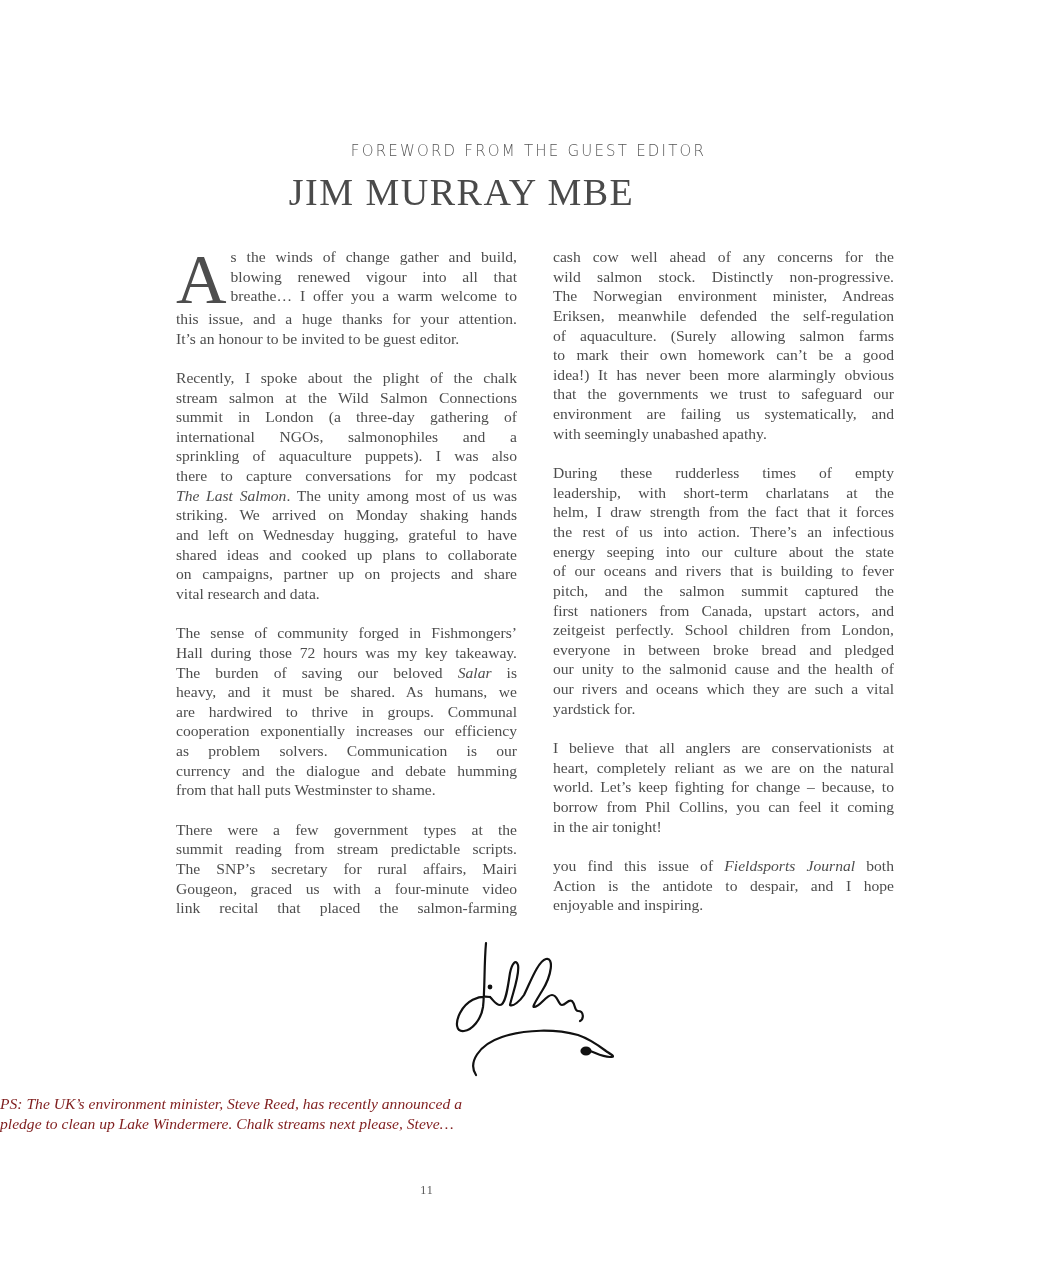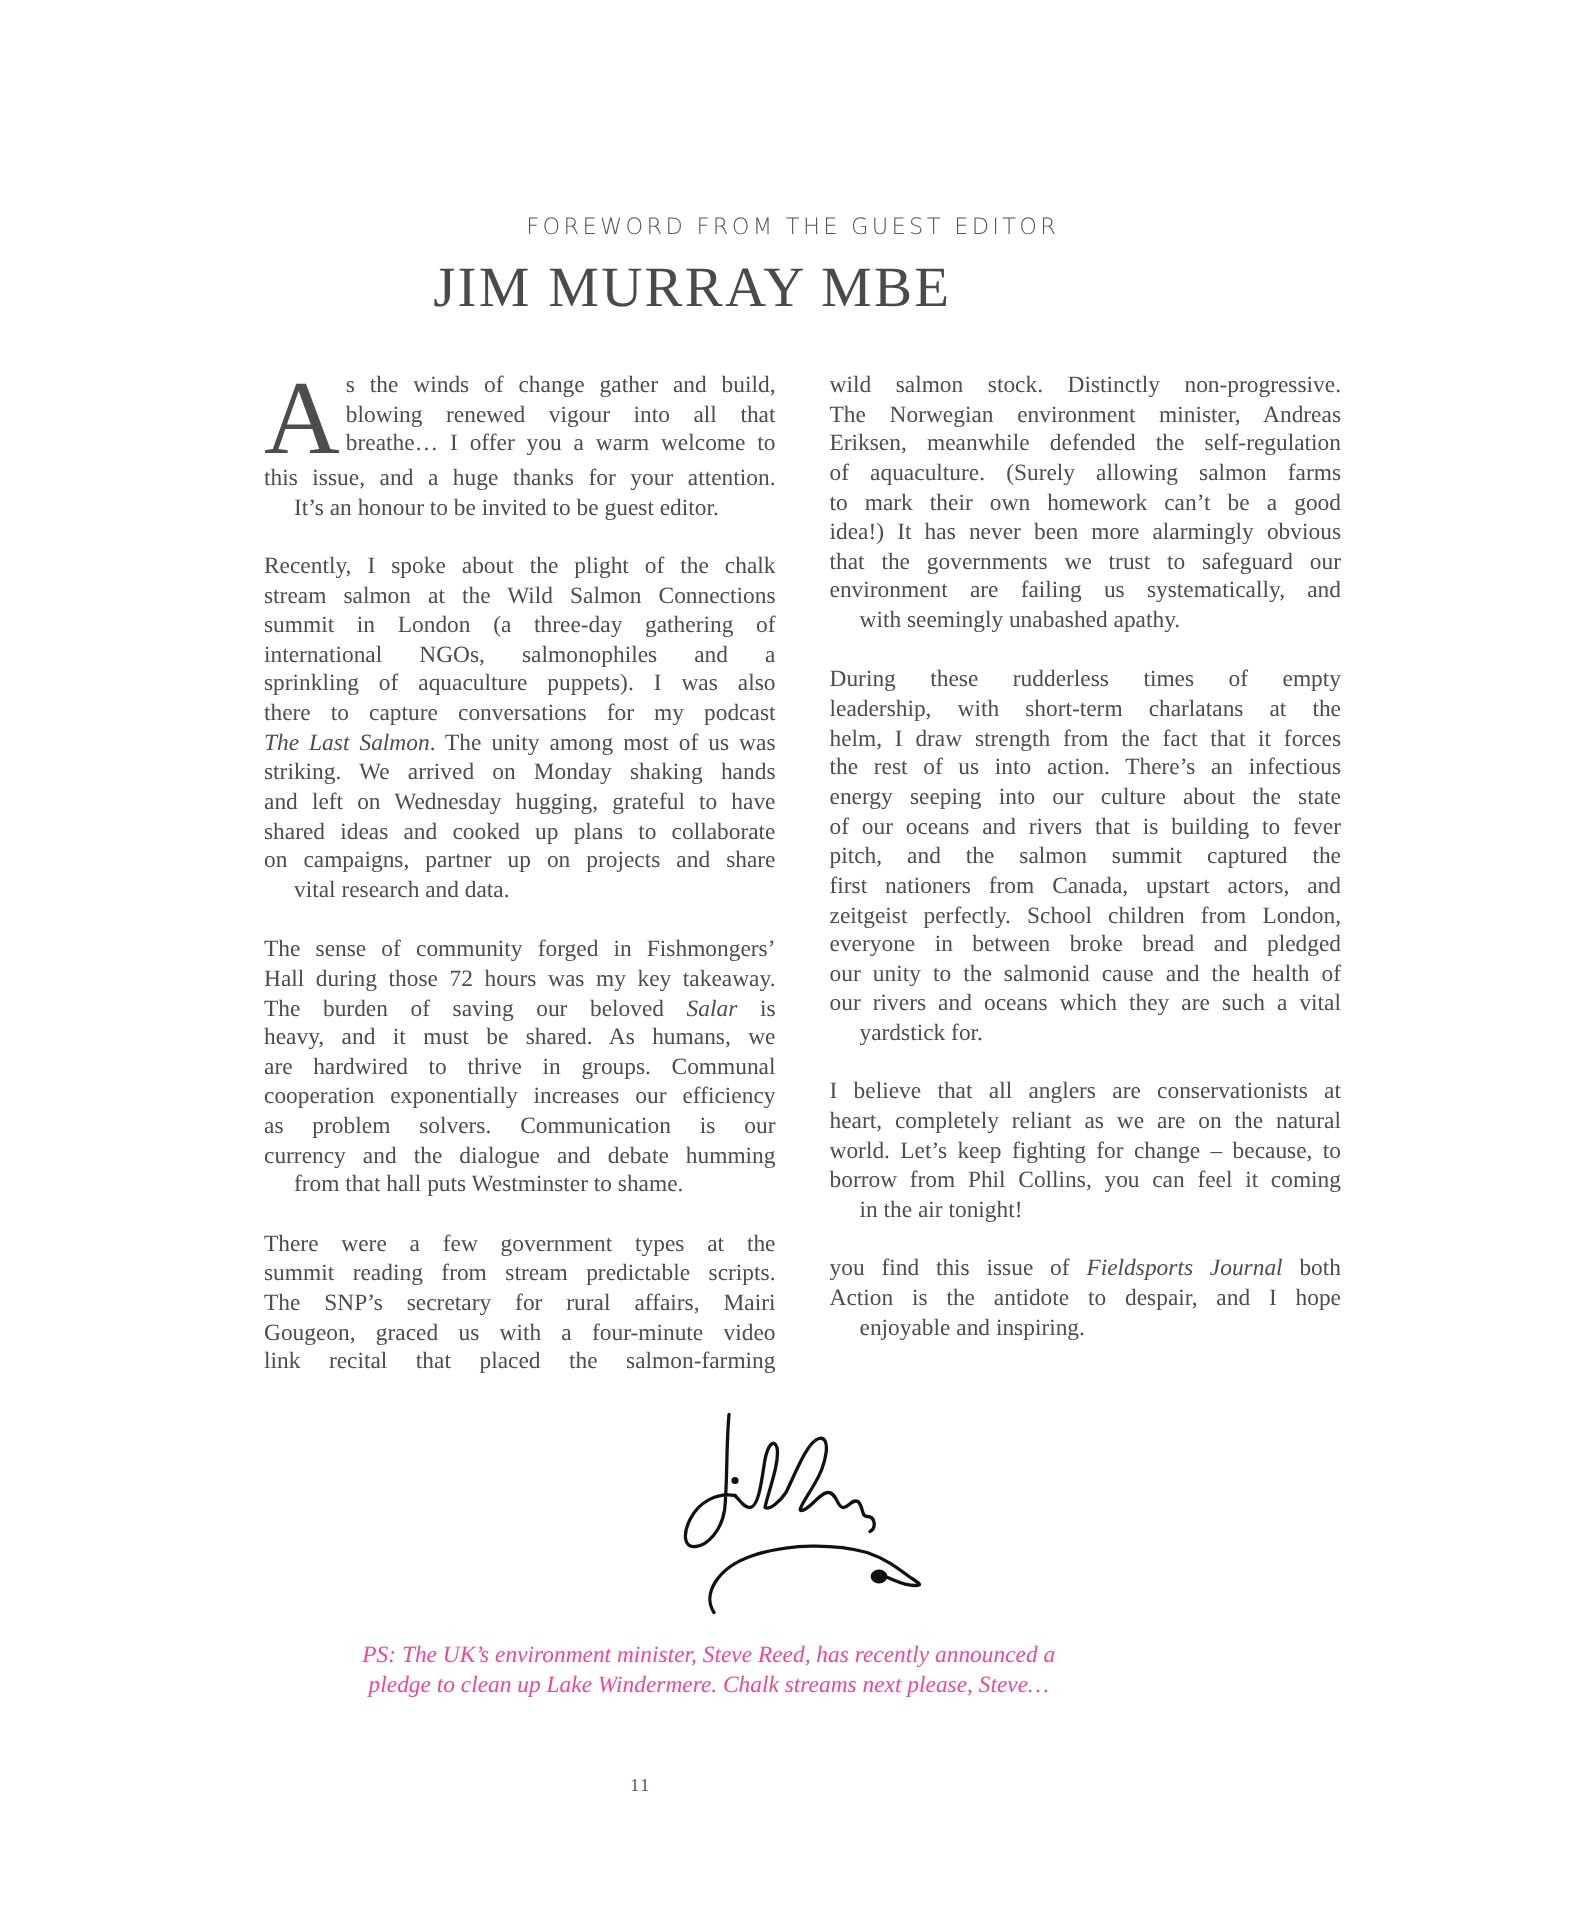--- a/index.html
+++ b/index.html
@@ -18,31 +18,31 @@
   .col {
     position: absolute; top: 247px; width: 341px;
     font-family: "Liberation Serif", serif; font-size: 15.6px; line-height: 19.65px;
     color: #4d4d4d;
   }
   .col.left { left: 176px; }
   .col.right { left: 553px; }
   .col p { margin: 0 0 19.65px 0; text-align: justify; hyphens: none; }
   .col p:last-child { margin-bottom: 0; }
   .ln { display: block; text-align: justify; text-align-last: justify; height: 19.65px; white-space: nowrap; }
-  .ln.last { text-align-last: left; margin-left: 20px; }
+  .ln.last { text-align-last: left; }
   .ln > span { white-space: normal; }
   .dropcap {
     float: left; font-family: "Liberation Serif", serif; font-size: 70px; line-height: 54px;
     height: 56px; margin: 6px 4px 0 0; color: #4d4d4d;
   }
   .sig { position: absolute; left: 450px; top: 935px; width: 180px; height: 145px; }
   .ps {
-    position: absolute; left: 0; width: 945px; top: 1094px; text-align: center;
+    position: absolute; left: 0; width: 945px; top: 1094px; text-align: left;
     font-family: "Liberation Serif", serif; font-style: italic; font-size: 15.6px; line-height: 19.5px;
-    color: #ec4899;
+    color: #7f1d1d;
   }
   .pagenum {
     position: absolute; left: 0; width: 854px; top: 1183px; text-align: center;
     font-family: "Liberation Serif", serif; font-size: 12px; letter-spacing: 1px; color: #555;
   }
   i, em { font-style: italic; }
 </style>
 </head>
 <body>
 
@@ -92,20 +92,21 @@
       <span class="ln">There were a few government types at the</span>
       <span class="ln">summit reading from stream predictable scripts.</span>
       <span class="ln">The SNP’s secretary for rural affairs, Mairi</span>
       <span class="ln">Gougeon, graced us with a four-minute video</span>
       <span class="ln">link recital that placed the salmon-farming</span>
     </p>
   </div>
 
   <div class="col right">
     <p>
+      <span class="ln">cash cow well ahead of any concerns for the</span>
       <span class="ln">wild salmon stock. Distinctly non-progressive.</span>
       <span class="ln">The Norwegian environment minister, Andreas</span>
       <span class="ln">Eriksen, meanwhile defended the self-regulation</span>
       <span class="ln">of aquaculture. (Surely allowing salmon farms</span>
       <span class="ln">to mark their own homework can’t be a good</span>
       <span class="ln">idea!) It has never been more alarmingly obvious</span>
       <span class="ln">that the governments we trust to safeguard our</span>
       <span class="ln">environment are failing us systematically, and</span>
       <span class="ln last">with seemingly unabashed apathy.</span>
     </p>

